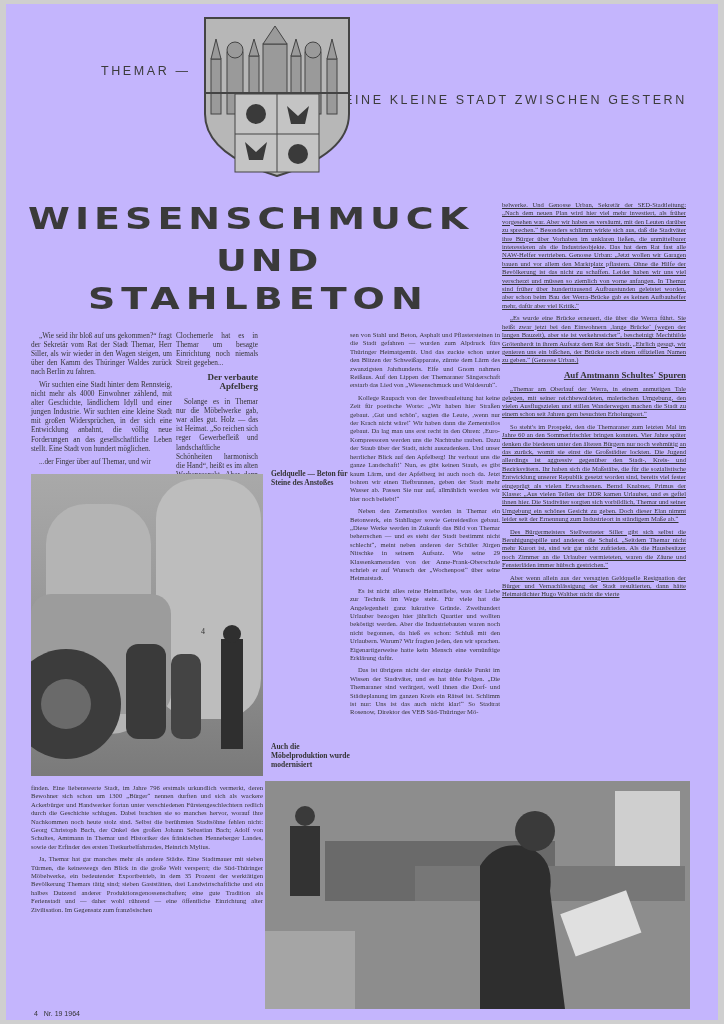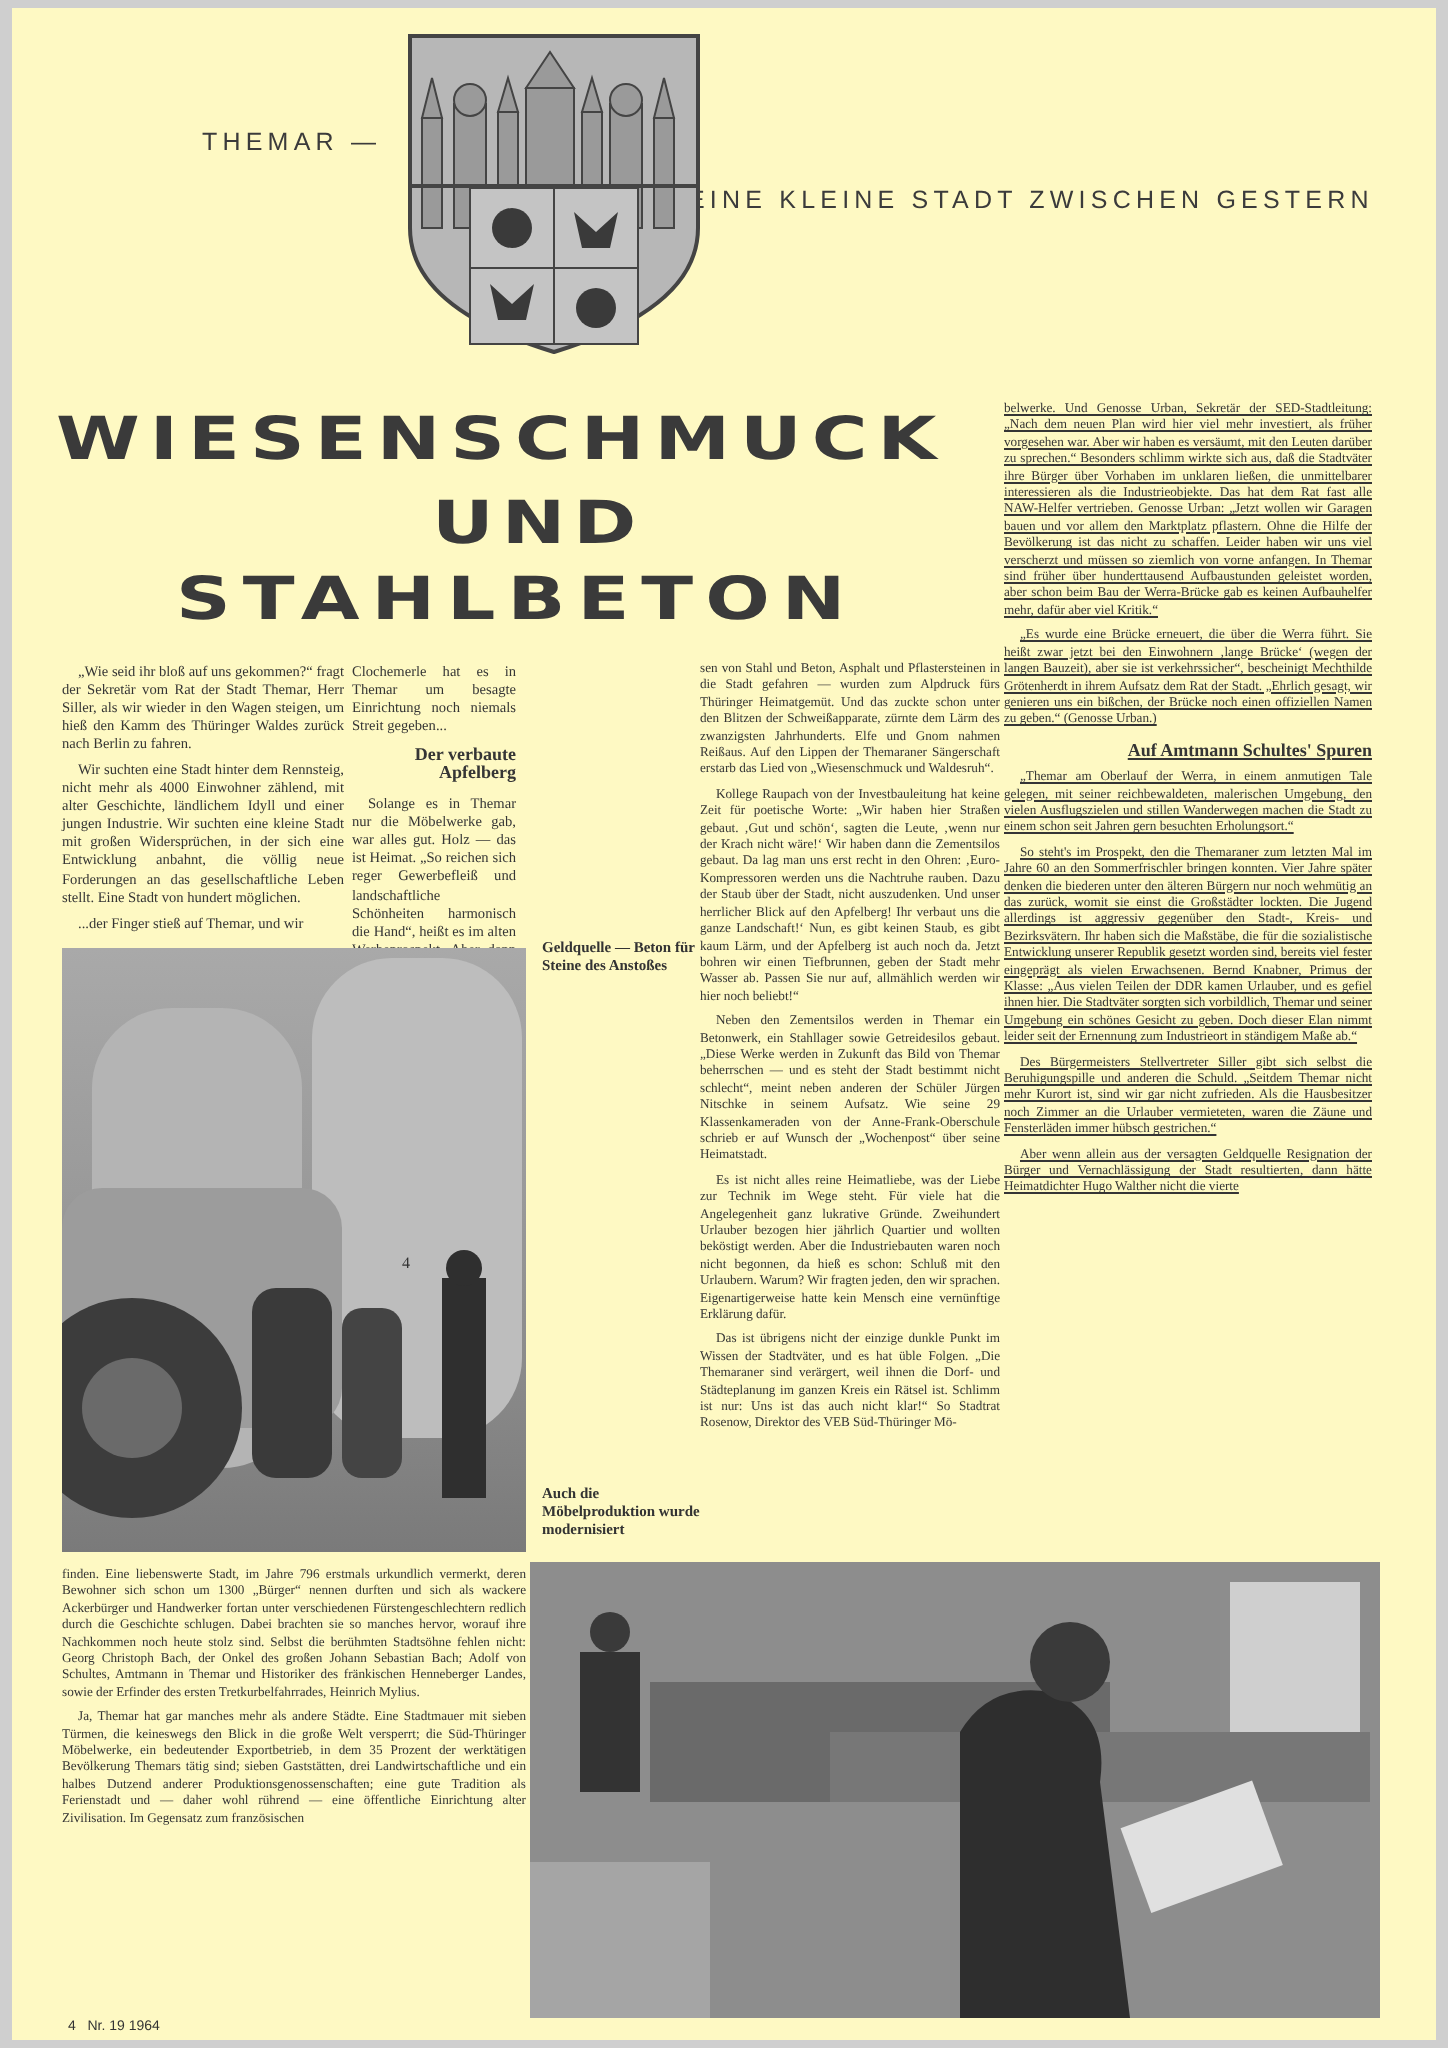--- a/index.html
+++ b/index.html
@@ -1,17 +1,17 @@
 <!DOCTYPE html>
 <html><head>
 <meta charset="utf-8">
 <style>
   html, body { margin:0; padding:0; }
   body { width:724px; height:1024px; background:#cfcfcf; position:relative; overflow:hidden; font-family:"Liberation Serif", serif; color:#2a2a2a; }
-  .page { position:absolute; left:6px; top:4px; width:712px; height:1016px; background:#fef9c3; }
+  .page { position:absolute; left:6px; top:4px; width:712px; height:1016px; background:#c4b5fd; }
   .kicker { position:absolute; top:60px; font-family:"Liberation Sans", sans-serif; font-size:12.5px; letter-spacing:2.6px; color:#3b3b3b; }
   .kicker.left { left:95px; }
   .kicker.right { left:338px;margin-top:29px; }
   .crest { position:absolute; left:195px; top:10px; width:152px; height:165px; }
   .headline { position:absolute; left:22px; font-family:"DejaVu Sans", sans-serif; font-weight:bold; color:#3a3a3a; font-size:38px; letter-spacing:4px; transform:scaleY(0.78); transform-origin:left top; white-space:nowrap; }
   .h1 { top:198px; left:22px; letter-spacing:5px; }
   .h2 { top:240px; left:210px; }
   .h3 { top:278px; left:82px; letter-spacing:6px; }
   .col { position:absolute; font-size:7.3px; line-height:9.05px; text-align:justify; color:#353535; }
   .col p { margin:0 0 4px 0; text-indent:8px; }
@@ -60,23 +60,23 @@
     <path d="M86 92 L97 102 L108 92 L104 110 L90 110 Z" fill="#3a3a3a"></path>
     <path d="M44 128 L55 138 L66 128 L62 146 L48 146 Z" fill="#3a3a3a"></path>
     <circle cx="97" cy="140" r="10" fill="#3a3a3a"></circle>
   </svg>
 
   <div class="headline h1">WIESENSCHMUCK</div>
   <div class="headline h2">UND</div>
   <div class="headline h3">STAHLBETON</div>
 
   <div class="col c1">
-    <p>„Wie seid ihr bloß auf uns gekommen?“ fragt der Sekretär vom Rat der Stadt Themar, Herr Siller, als wir wieder in den Wagen steigen, um hieß den Kamm des Thüringer Waldes zurück nach Berlin zu fahren.</p>
+    <p>„Wie seid ihr bloß auf uns gekommen?“ fragt der Sekretär vom Rat der Stadt Themar, Herr Siller, als wir wieder in den Wagen steigen, um über den Kamm des Thüringer Waldes zurück nach Berlin zu fahren.</p>
     <p>Wir suchten eine Stadt hinter dem Rennsteig, nicht mehr als 4000 Einwohner zählend, mit alter Geschichte, ländlichem Idyll und einer jungen Industrie. Wir suchten eine kleine Stadt mit großen Widersprüchen, in der sich eine Entwicklung anbahnt, die völlig neue Forderungen an das gesellschaftliche Leben stellt. Eine Stadt von hundert möglichen.</p>
-    <p>...der Finger stieß auf Themar, und wir</p>
+    <p>...der Finger über auf Themar, und wir</p>
   </div>
 
   <div class="col" style="left:170px; top:327px; width:82px;">
     <p style="text-indent:0">Clochemerle hat es in Themar um besagte Einrichtung noch niemals Streit gegeben...</p>
     <h3>Der verbaute Apfelberg</h3>
     <p>Solange es in Themar nur die Möbelwerke gab, war alles gut. Holz — das ist Heimat. „So reichen sich reger Gewerbefleiß und landschaftliche Schönheiten harmonisch die Hand“, heißt es im alten Werbeprospekt. Aber dann kam eine andere Zunft ins Werratal.</p>
     <p>Urplötzlich waren sie da, die Techniker, Bauarbeiter und Monteure. Urplötzlich rasten Lastkraftwagen kreuz und quer, polterten Dumper über den Holpermarkt, wurden Mas-</p>
   </div>
 
   <div class="col" style="left:344px; top:327px; width:150px; font-size:6.6px; line-height:8.4px;">

